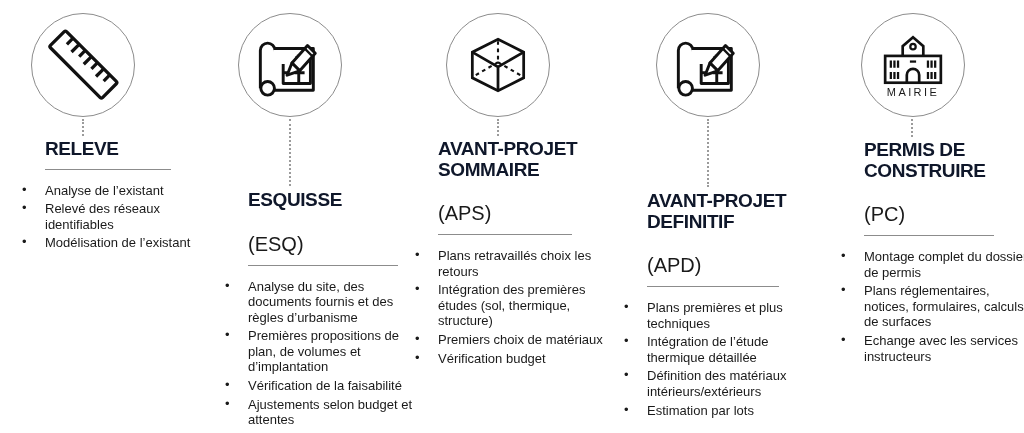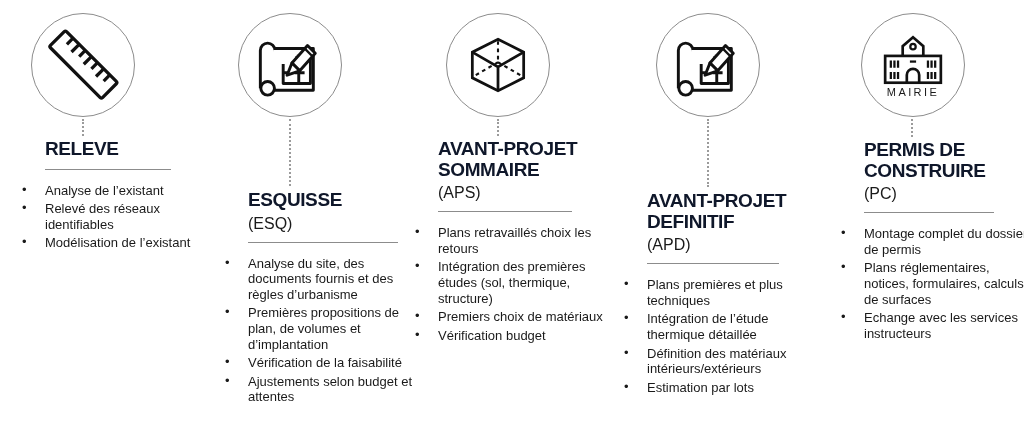--- a/index.html
+++ b/index.html
@@ -20,21 +20,21 @@
   }
   .connector{
     position:absolute;width:0;
     border-left:2px dotted #9b9b9b;
   }
   .textblock{position:absolute;}
   .stage-title{
     margin:0;font-size:19px;font-weight:bold;line-height:1.08;
     letter-spacing:-0.4px;color:#0f172a;
   }
-  .stage-abbr{font-size:16px;line-height:1.2;margin-top:3px;color:#1a1a1a;}
+  .stage-abbr{font-size:20px;line-height:1.2;margin-top:21px;color:#1a1a1a;}
   .rule{border-top:1px solid #8c8c8c;height:0;margin:9px 0 13px 0;}
   ul.bullets{margin:0;padding:0;list-style:none;font-size:13px;line-height:1.2;}
   ul.bullets li{position:relative;margin:0 0 3px 0;}
   ul.bullets li::before{content:"•";position:absolute;left:-23px;top:-1px;font-size:13px;}
   .mairie-label{font-size:11px;letter-spacing:2.4px;margin-top:1px;color:#1a1a1a;}
   svg{display:block;}
 
   
   .s0 .circle{left:31px;}  .s0 .connector{left:82px;top:119px;height:17px;}
   .s0 .textblock{left:45px;top:139px;width:158px;} .s0 .rule{width:126px;}

